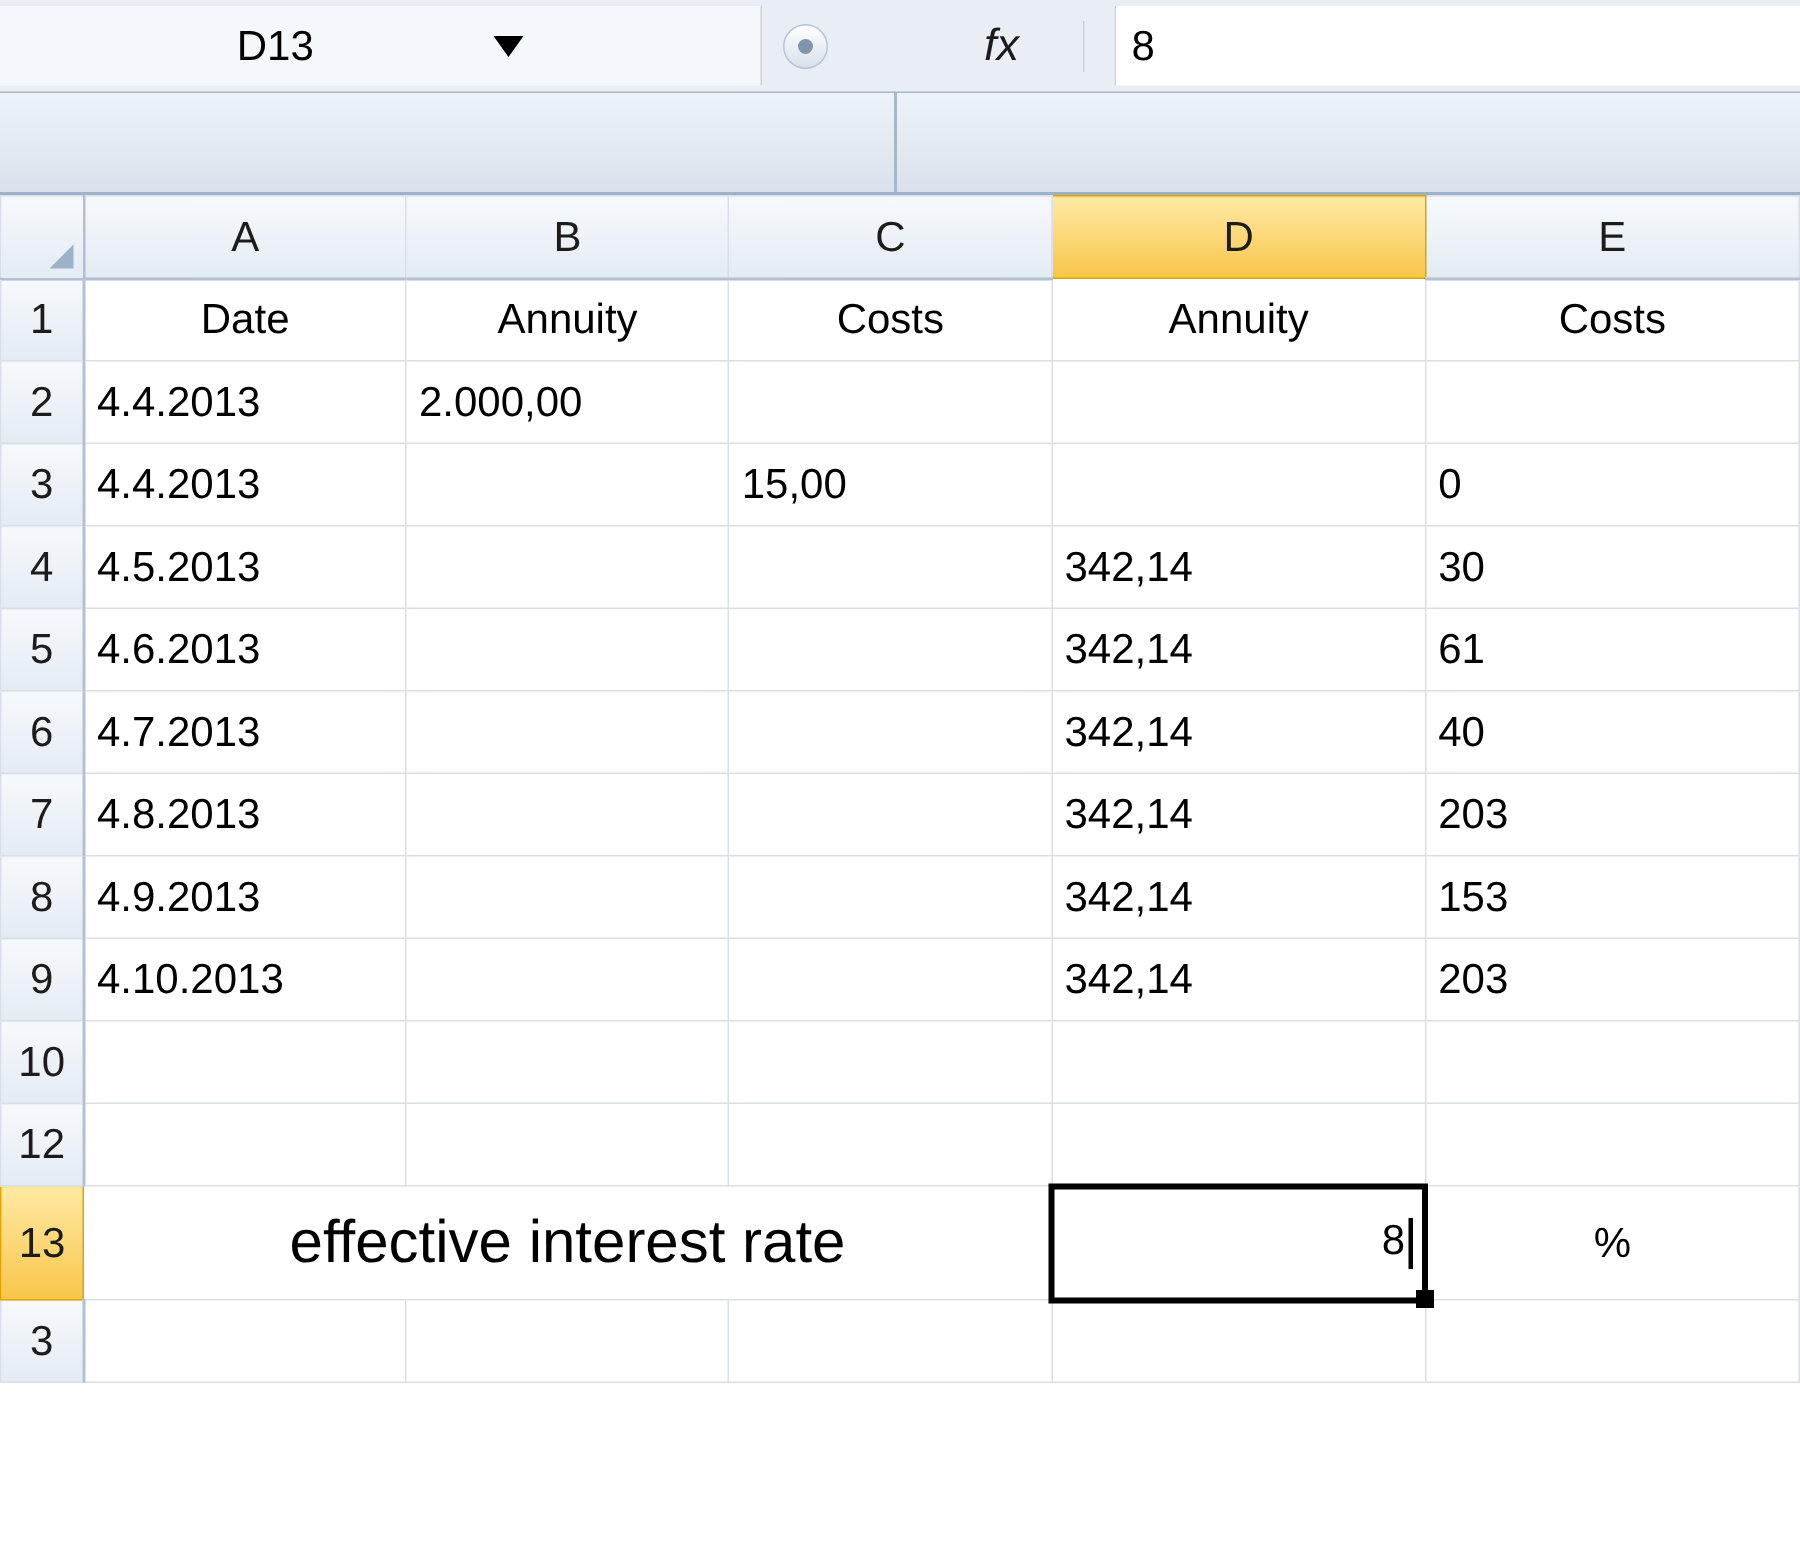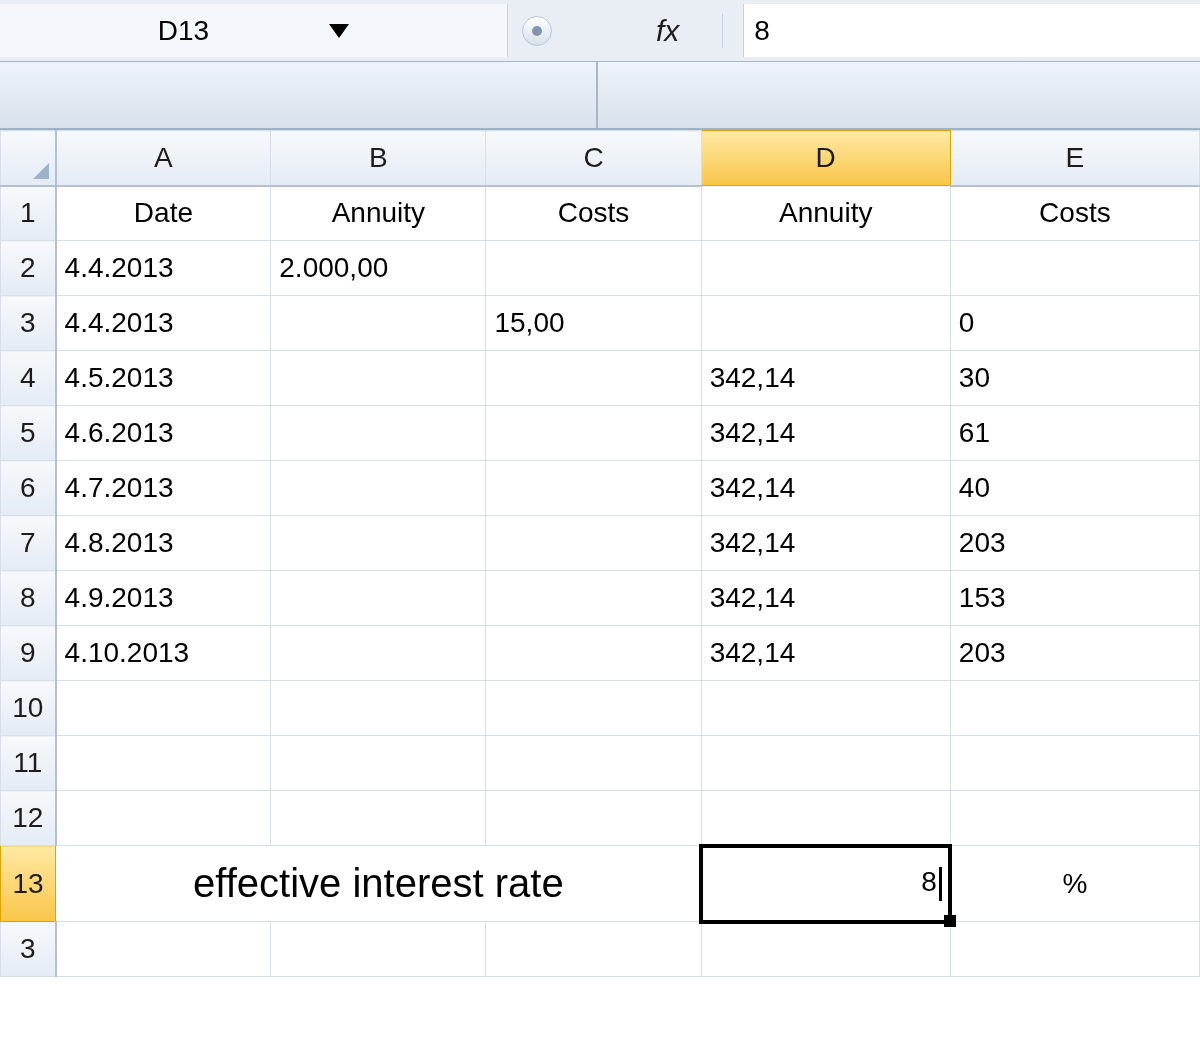--- a/index.html
+++ b/index.html
@@ -304,28 +304,20 @@
         </tr>
         <tr>
           <th class="row-header">10</th>
           <td class="right"></td>
           <td class="right"></td>
           <td class="right"></td>
           <td class="right"></td>
           <td class="right"></td>
         </tr>
         <tr>
-          <th class="row-header">11</th>
-          <td class="right"></td>
-          <td class="right"></td>
-          <td class="right"></td>
-          <td class="right"></td>
-          <td class="right"></td>
-        </tr>
-        <tr>
           <th class="row-header">12</th>
           <td class="right"></td>
           <td class="right"></td>
           <td class="right"></td>
           <td class="right"></td>
           <td class="right"></td>
         </tr>
         <tr style="height: 76px;">
           <th class="row-header active">13</th>
           <td colspan="3" class="left big-label">effective interest rate</td>

